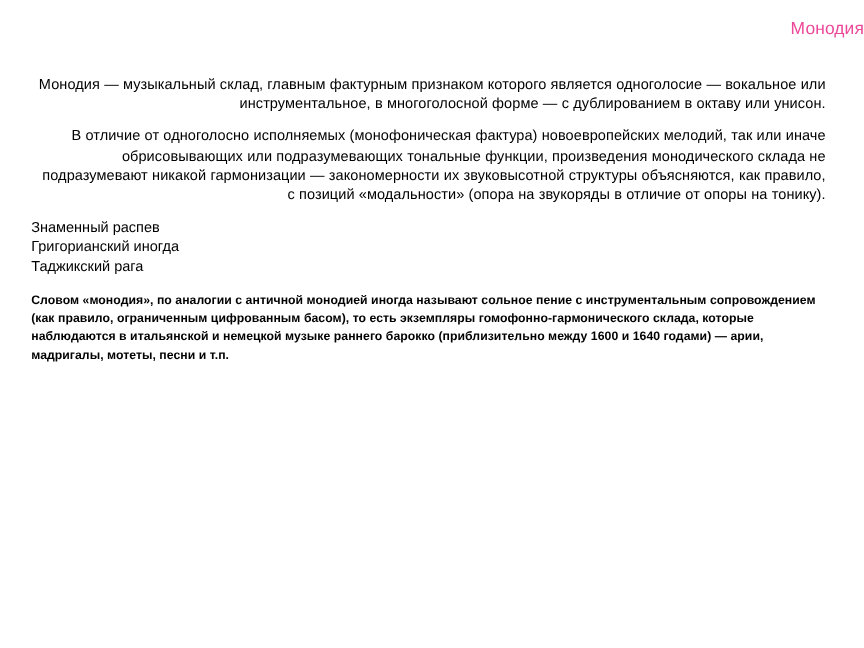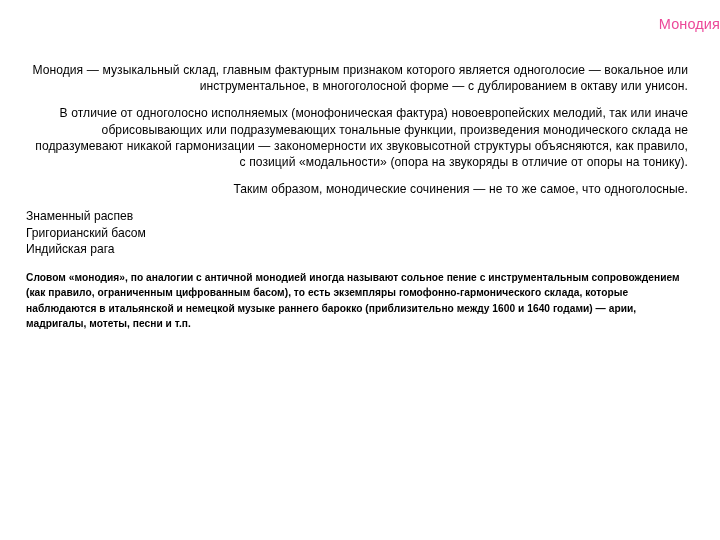--- a/index.html
+++ b/index.html
@@ -85,27 +85,26 @@
 <div class="slide">
 
   <div class="slide-title">Монодия</div>
 
   <div class="body-area">
 
     <p class="para">Монодия — музыкальный склад, главным фактурным признаком которого является одноголосие — вокальное или инструментальное, в многоголосной форме — с дублированием в октаву или унисон.</p>
 
     <p class="para">В отличие от одноголосно исполняемых (монофоническая фактура) новоевропейских мелодий, так или иначе обрисовывающих или подразумевающих тональные функции, произведения монодического склада не подразумевают никакой гармонизации — закономерности их звуковысотной структуры объясняются, как правило, с позиций «модальности» (опора на звукоряды в отличие от опоры на тонику).</p>
 
-    <p class="para">Таким образом, монодические сочинения — не то же самое, что одноголосные.</p>
 
 
     <div class="list-block">
       <ul>
         <li class="list-line">Знаменный распев</li>
-        <li class="list-line">Григорианский басом</li>
-        <li class="list-line">Индийская рага</li>
+        <li class="list-line">Григорианский иногда</li>
+        <li class="list-line">Таджикский рага</li>
       </ul>
     </div>
 
     <p class="note-para">Словом «монодия», по аналогии с античной монодией иногда называют сольное пение с инструментальным сопровождением (как правило, ограниченным цифрованным басом), то есть экземпляры гомофонно-гармонического склада, которые наблюдаются в итальянской и немецкой музыке раннего барокко (приблизительно между 1600 и 1640 годами) — арии, мадригалы, мотеты, песни и т.п.</p>
 
   </div>
 </div>
 
 </body></html>

